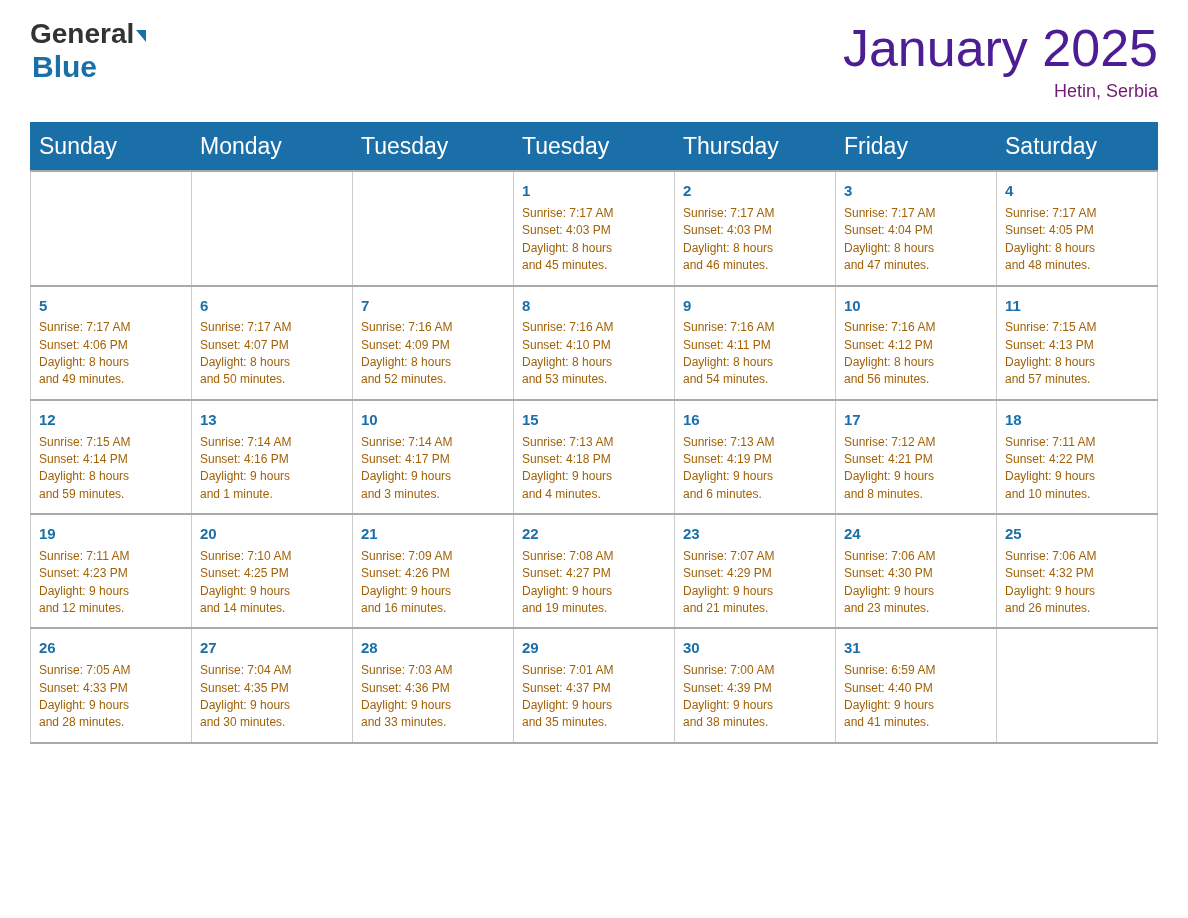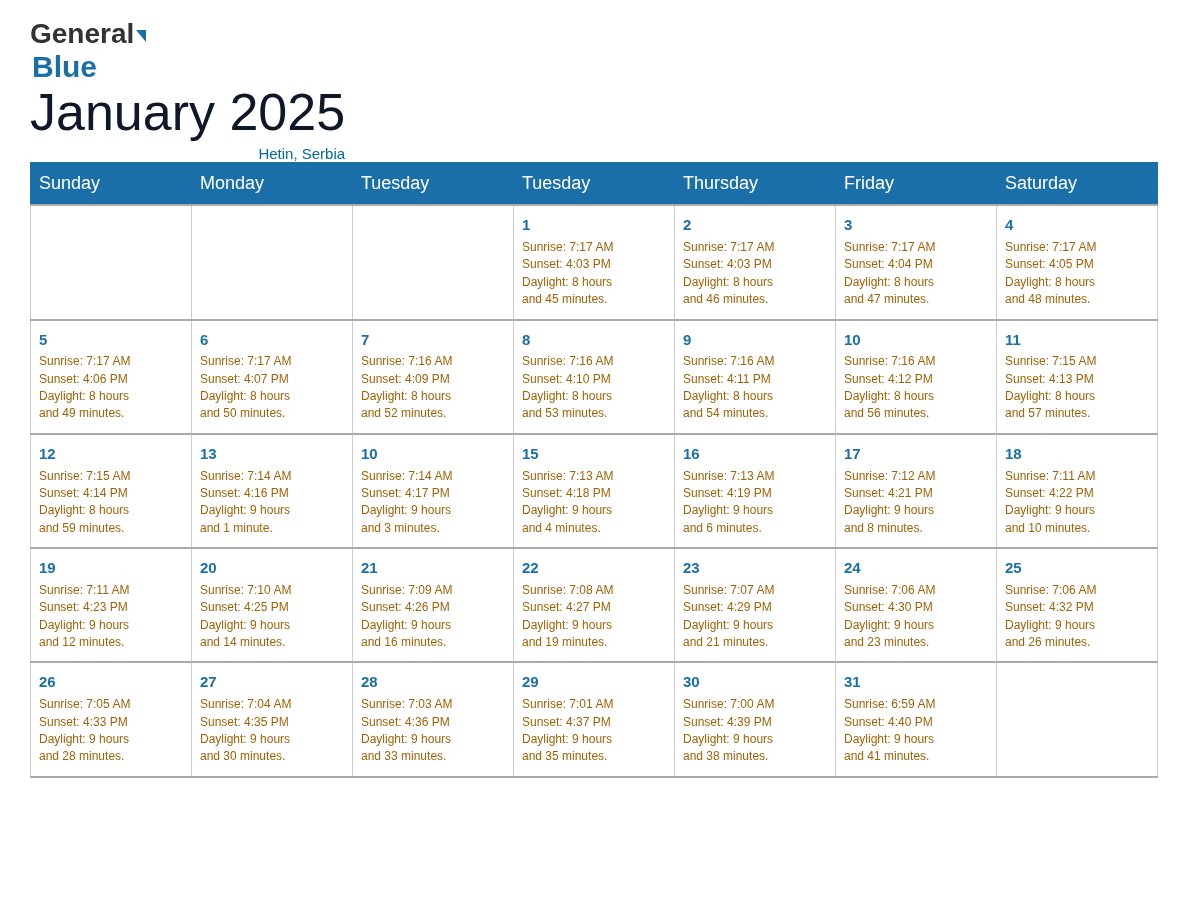--- a/index.html
+++ b/index.html
@@ -6,23 +6,23 @@
     body {
       font-family: Arial, Helvetica, sans-serif;
       background: #fff;
       color: #333;
       width: 1188px;
       min-height: 918px;
       padding: 20px 30px;
     }
     .header {
       display: flex;
-      justify-content: center;
+      justify-content: space-between;
       align-items: flex-start;
-      flex-direction: column;
+      margin-bottom: 20px;
     }
     .logo {
       display: flex;
       flex-direction: column;
       align-items: flex-start;
     }
     .logo-text {
       font-size: 28px;
       font-weight: bold;
       color: #333;
@@ -43,37 +43,37 @@
       font-weight: bold;
       margin-top: 2px;
       margin-left: 2px;
     }
     .title-block {
       text-align: right;
     }
     .month-title {
       font-size: 52px;
       font-weight: normal;
-      color: #0f172a;
+      color: #4c1d95;
       line-height: 1.1;
     }
     .location {
-      font-size: 15px;
-      color: #0369a1;
+      font-size: 18px;
+      color: #701a75;
       margin-top: 4px;
     }
     .calendar {
       width: 100%;
       border-collapse: collapse;
       border: 1px solid #ccc;
     }
     .calendar th {
       background: #1a6fa8;
       color: #fff;
-      font-size: 18px;
+      font-size: 23px;
       font-weight: normal;
       padding: 10px 8px;
       text-align: left;
       border: 1px solid #1a6fa8;
     }
     .calendar td {
       vertical-align: top;
       padding: 8px 8px 10px 8px;
       border: 1px solid #ccc;
       width: 14.28%;

